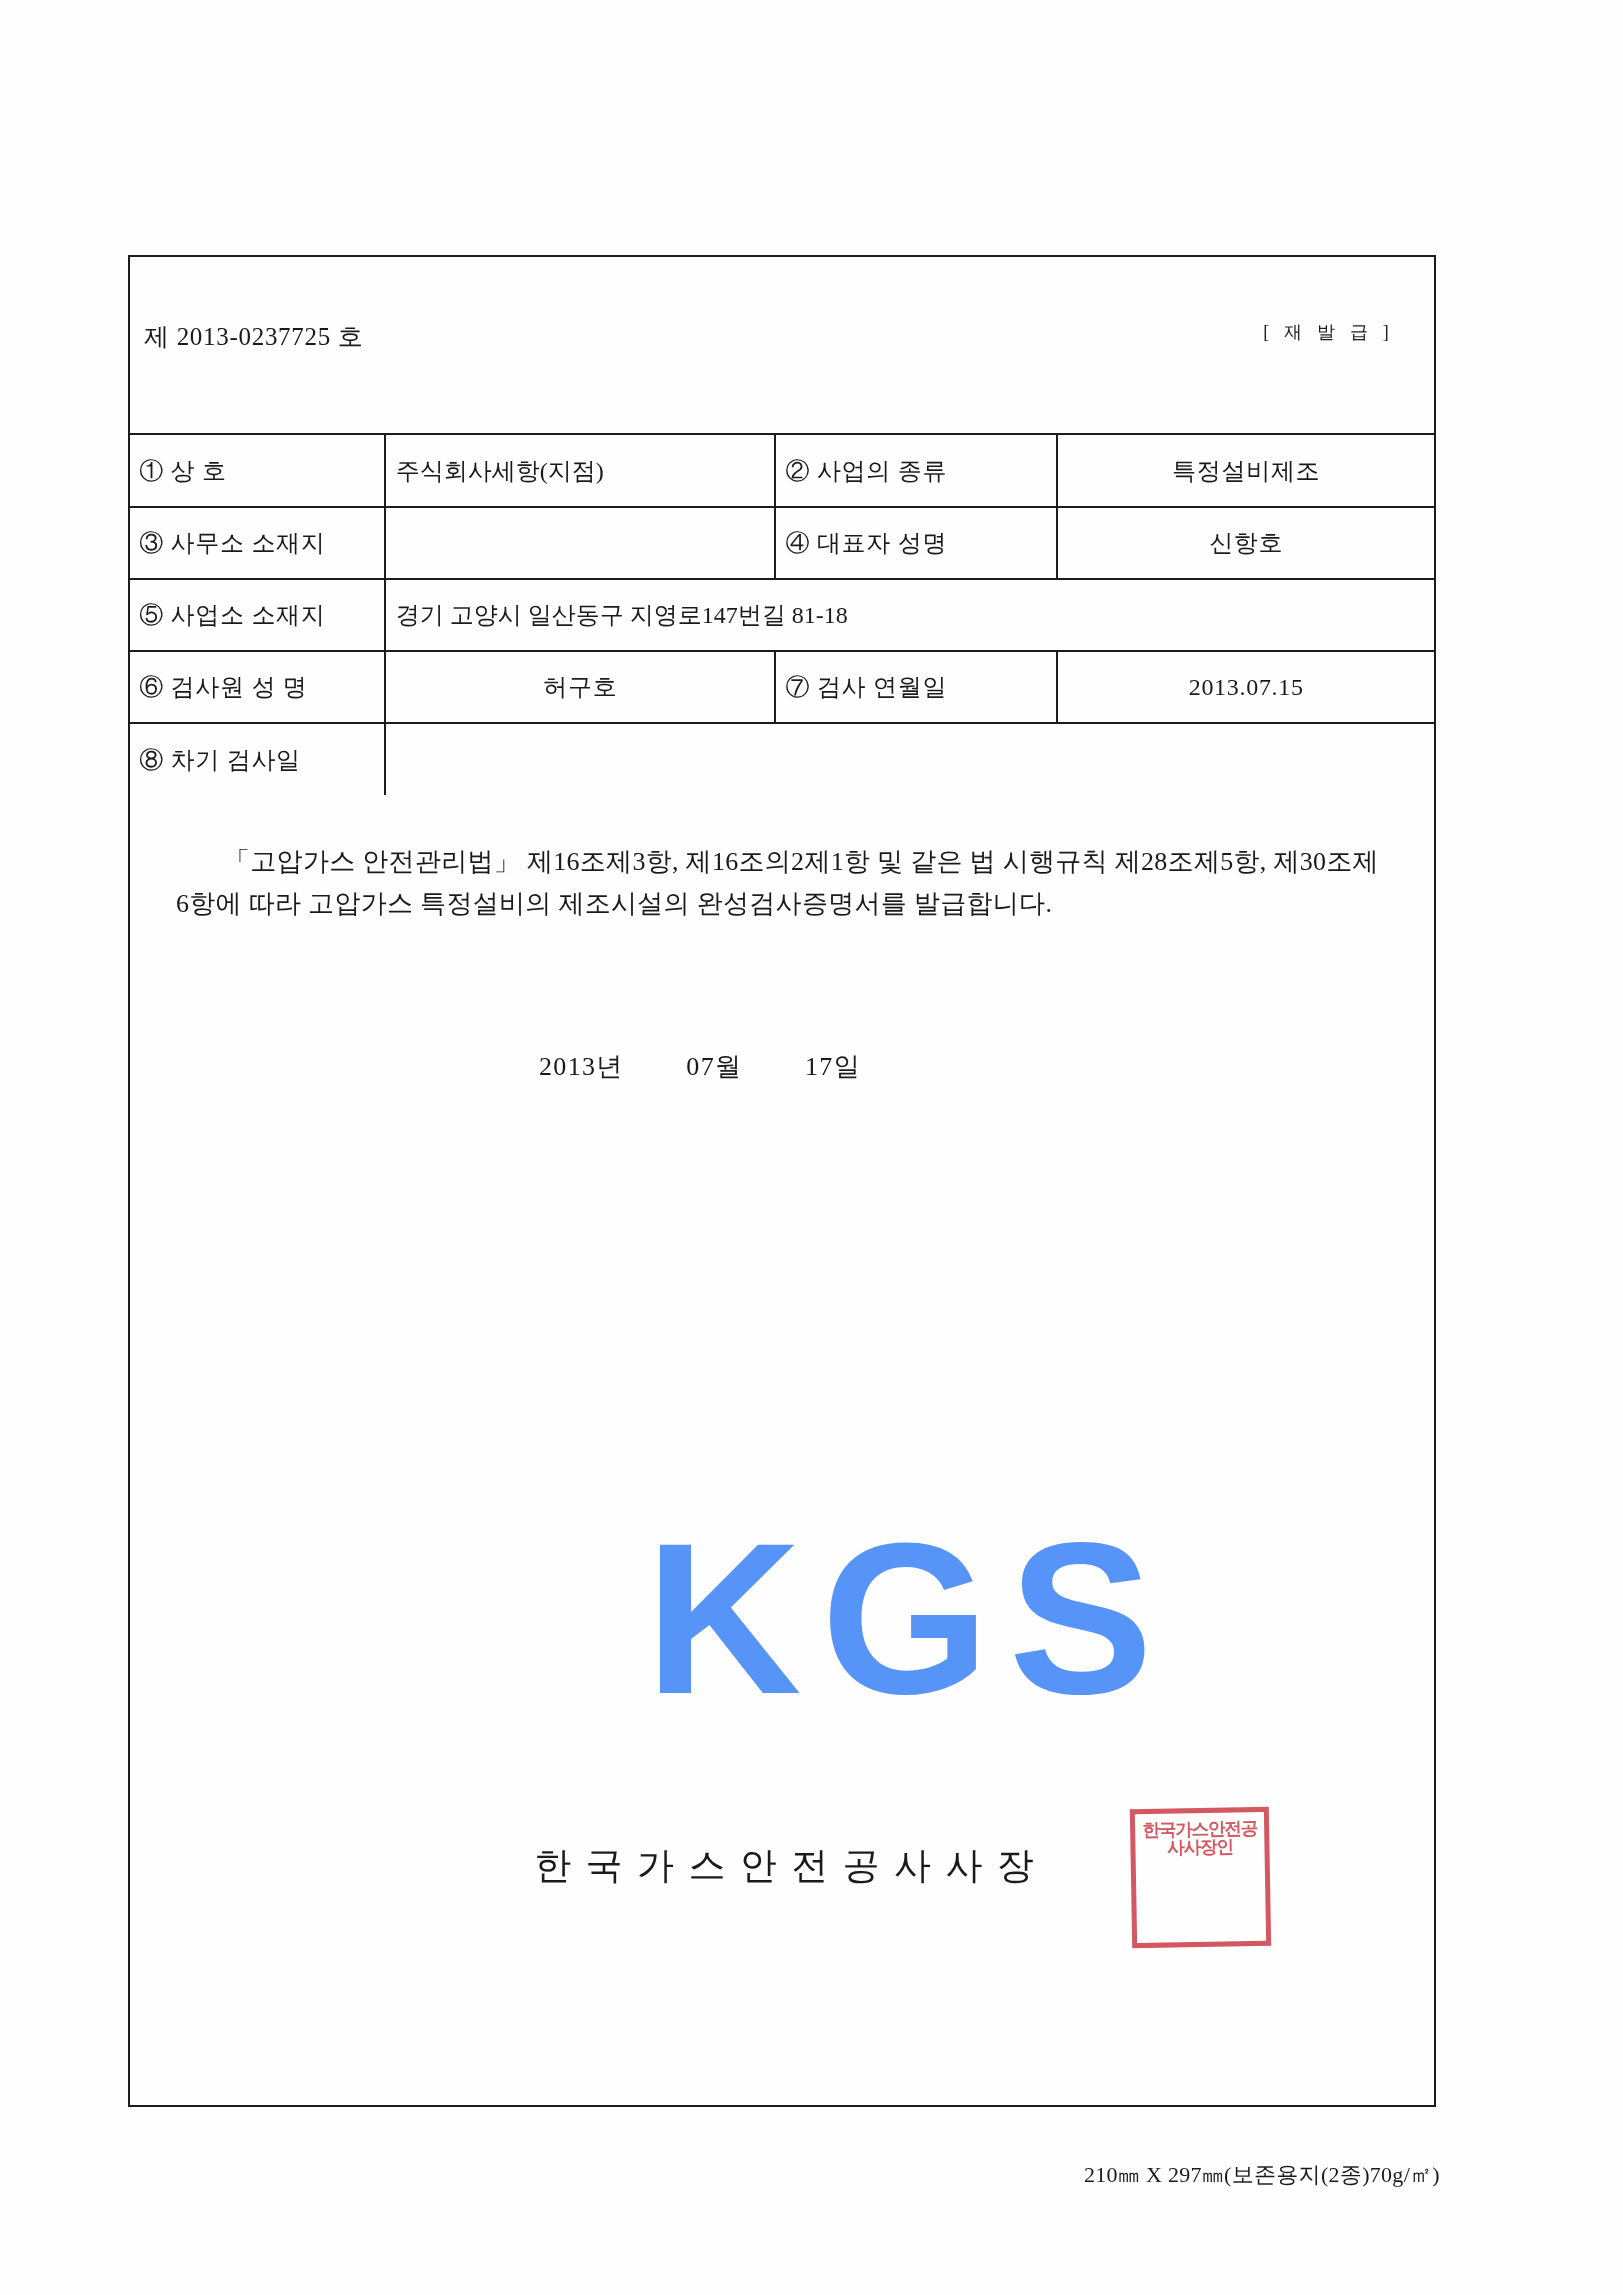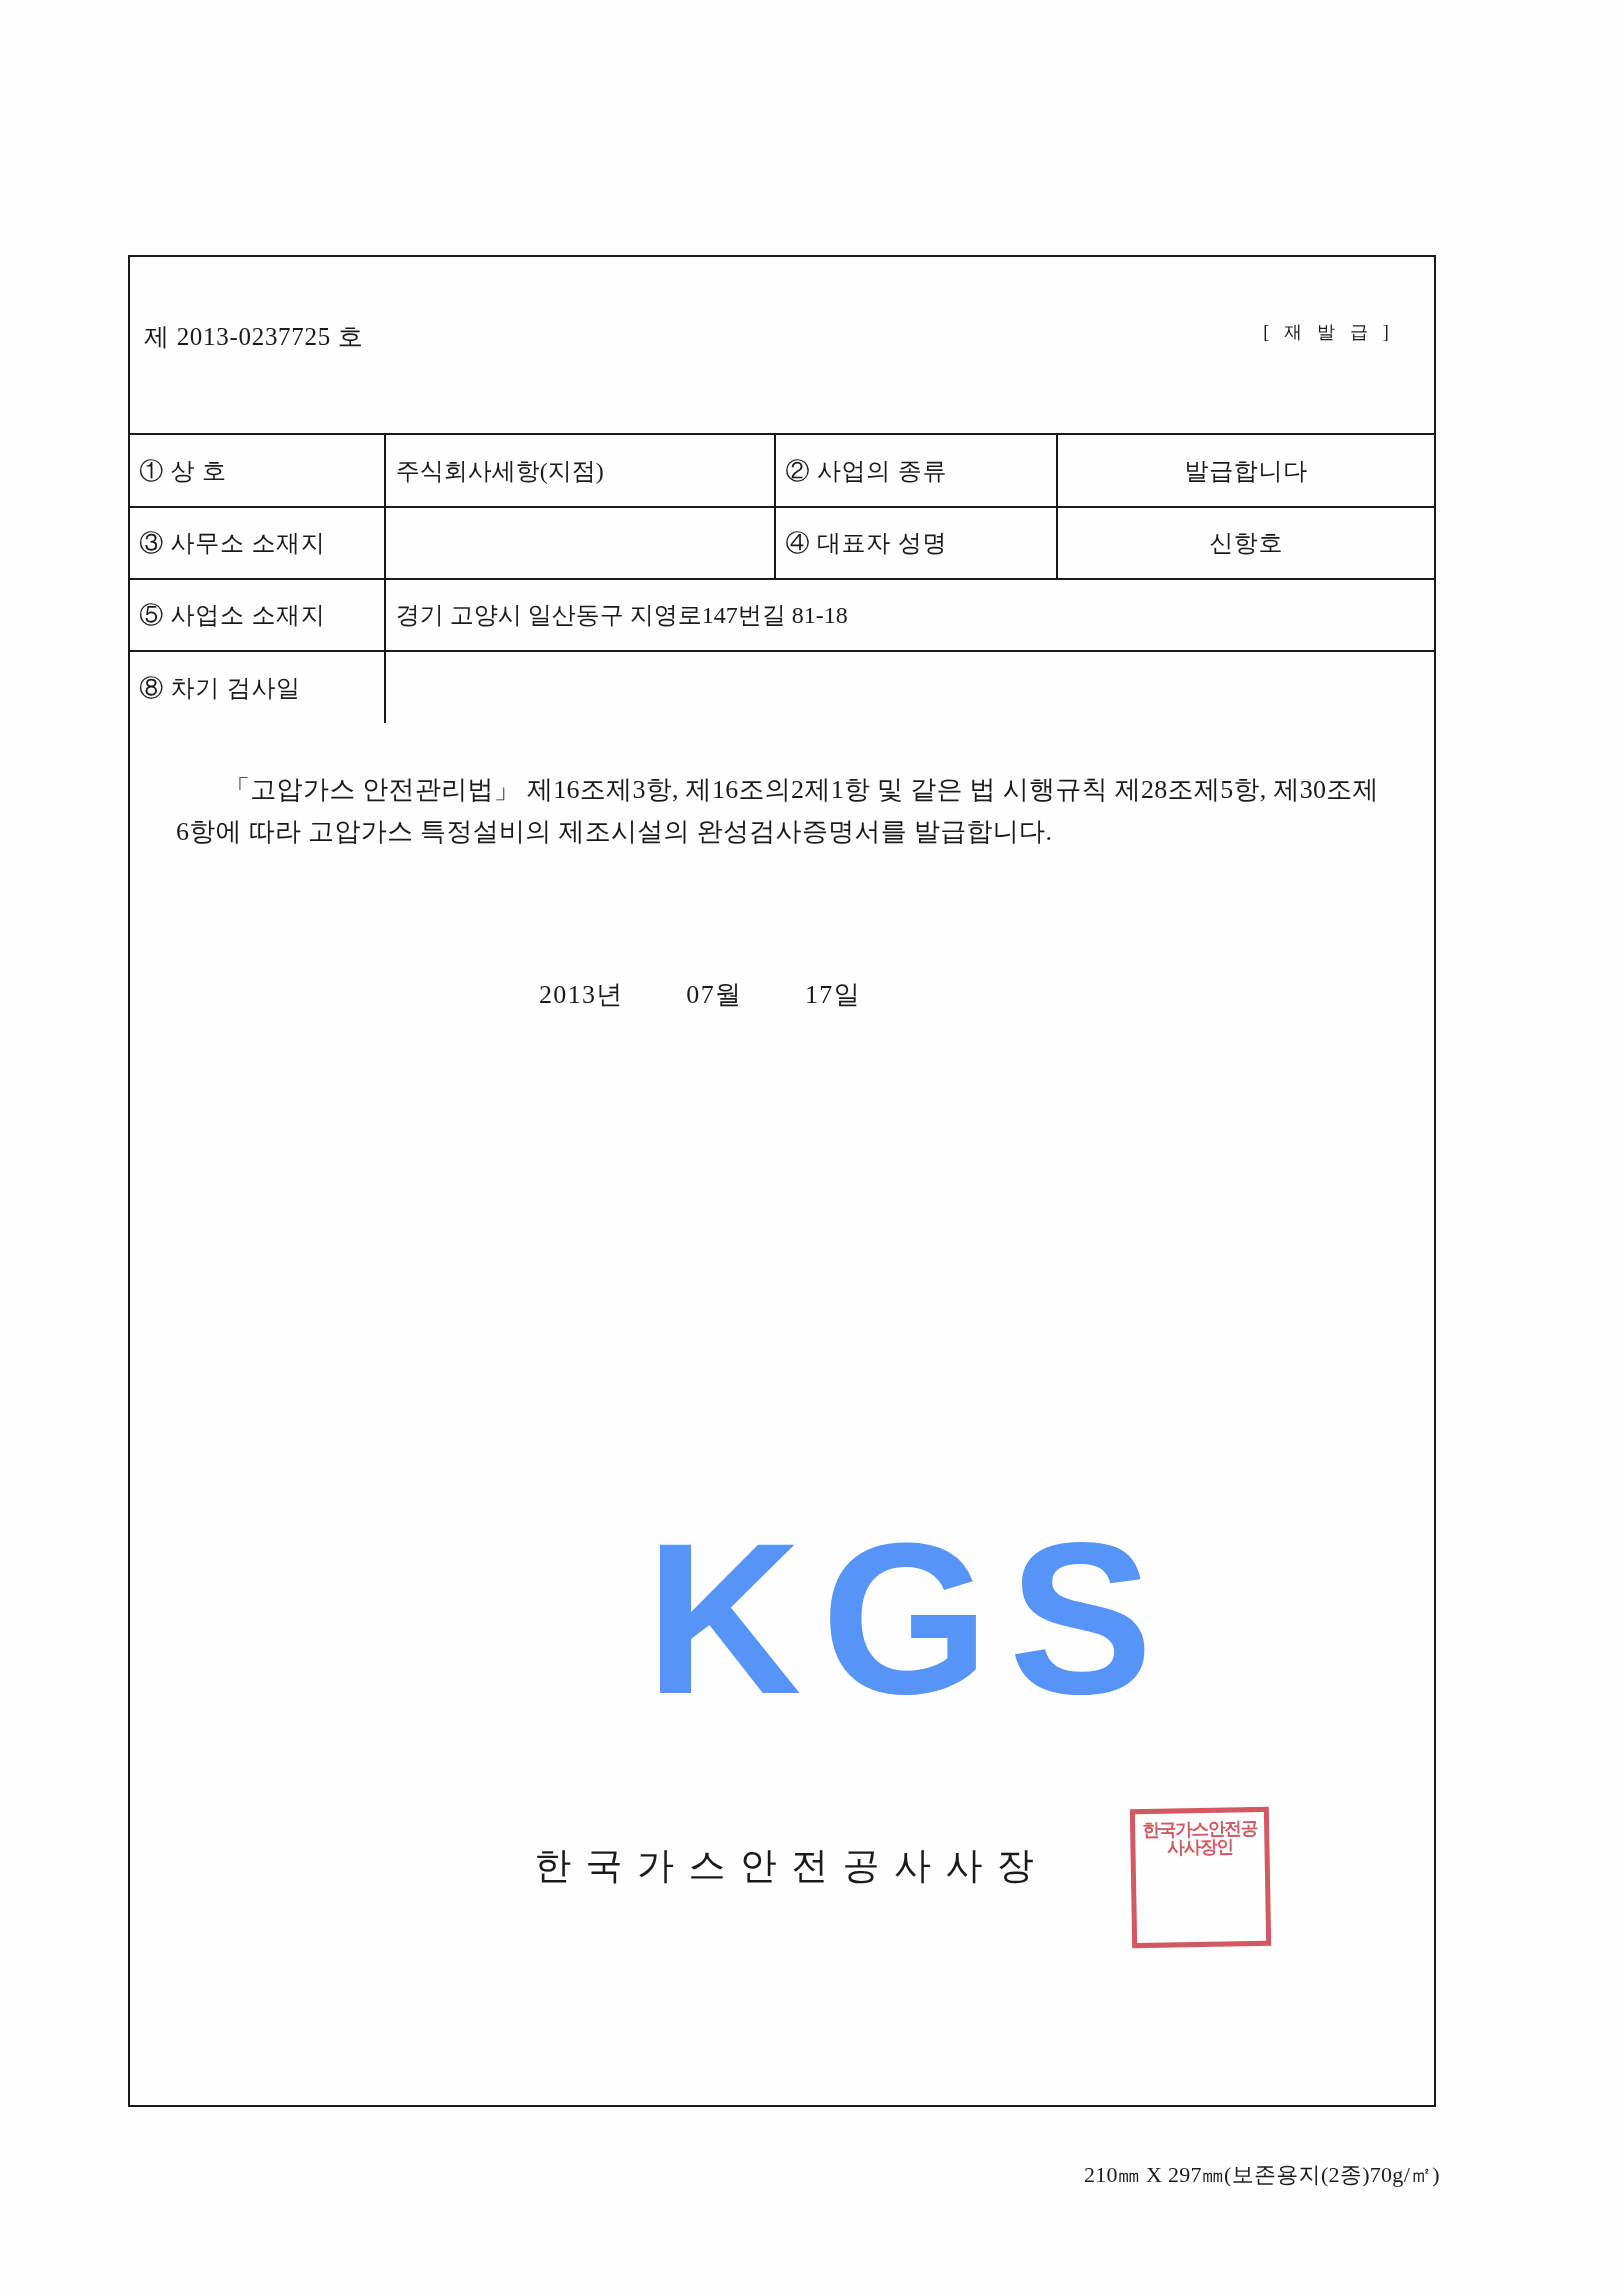--- a/index.html
+++ b/index.html
@@ -241,31 +241,37 @@
       <div class="doc-number">제 2013-0237725 호</div>
       <div class="reissue">[ 재 발 급 ]</div>
     </div>
 
     <table class="info-table">
       <tbody>
           <tr>
         <td class="lbl">① 상      호</td>
         <td class="val-left col-b">주식회사세항(지점)</td>
         <td class="lbl col-c">② 사업의 종류</td>
-        <td class="val-center col-d">발급합니다</td>
+        <td class="val-center col-d">특정설비제조</td>
       </tr>
       <tr>
         <td class="lbl">③ 사무소 소재지</td>
         <td class="val-left col-b"></td>
         <td class="lbl col-c">④ 대표자 성명</td>
         <td class="val-center col-d">신항호</td>
       </tr>
       <tr>
         <td class="lbl">⑤ 사업소 소재지</td>
         <td class="val-left" colspan="3">경기 고양시 일산동구 지영로147번길 81-18</td>
+      </tr>
+      <tr>
+        <td class="lbl">⑥ 검사원 성 명</td>
+        <td class="val-center col-b">허구호</td>
+        <td class="lbl col-c">⑦ 검사 연월일</td>
+        <td class="val-center col-d">2013.07.15</td>
       </tr>
       <tr>
         <td class="lbl">⑧ 차기 검사일</td>
         <td class="val-left" colspan="3"></td>
       </tr>
     </tbody>
       </table>
 
     <div class="body-area">
       <div class="legal-text">「고압가스 안전관리법」 제16조제3항, 제16조의2제1항 및 같은 법 시행규칙 제28조제5항, 제30조제6항에 따라 고압가스 특정설비의 제조시설의 완성검사증명서를 발급합니다.</div>

